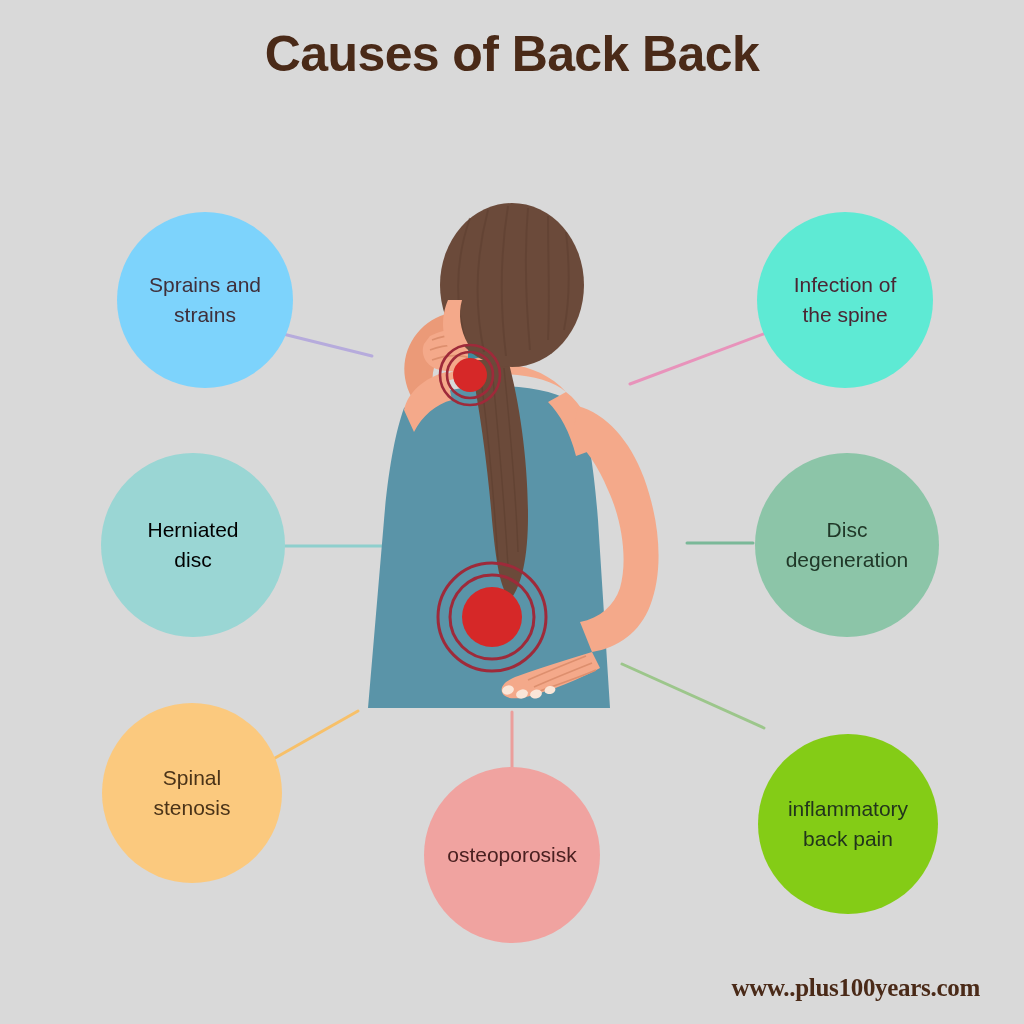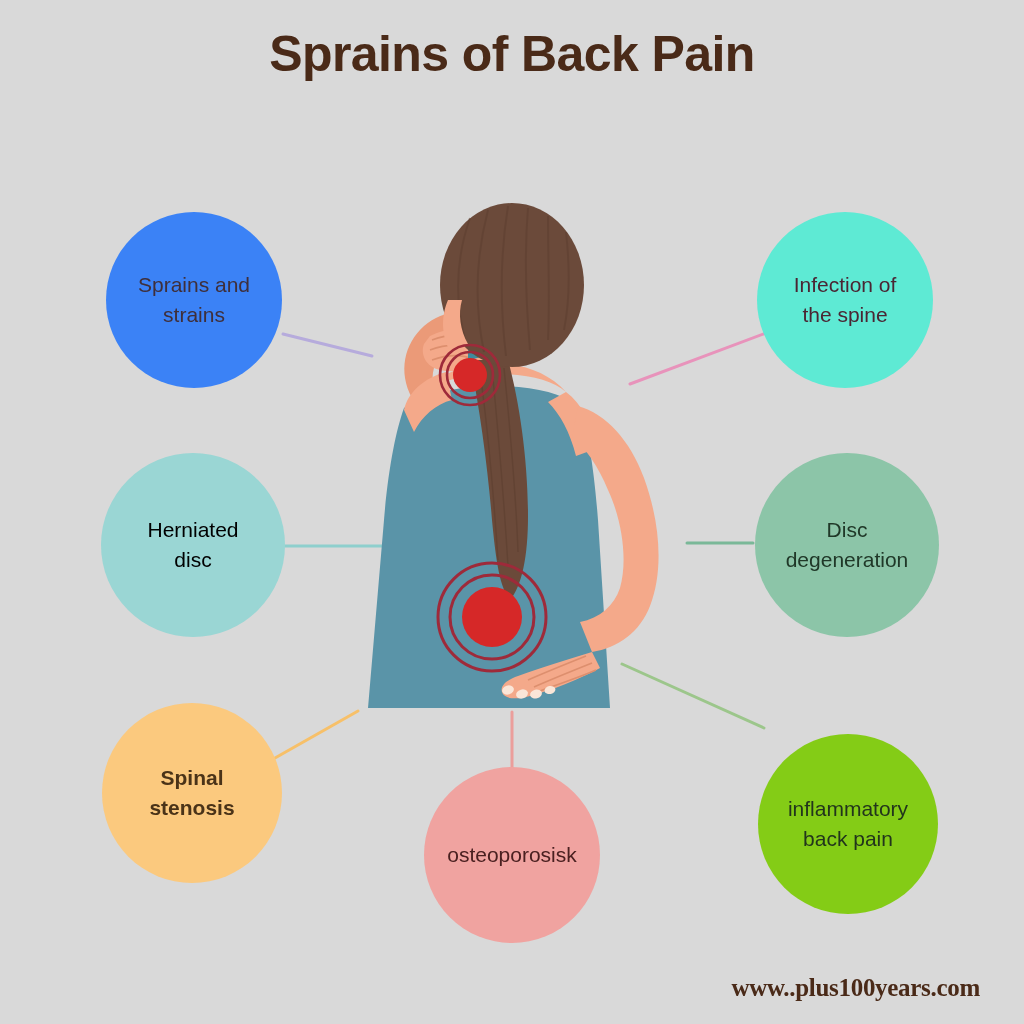--- a/index.html
+++ b/index.html
@@ -82,21 +82,21 @@
     font-weight: bold;
     letter-spacing: -0.3px;
   }
 </style>
 </head>
 <body>
 
 <div id="infographic" style="background: rgb(217, 217, 217);">
 
   <div class="title-block">
-    <span class="title-line" style="color: rgb(74, 42, 24);">Sprains of Back Pain</span>
+    <span class="title-line" style="color: rgb(74, 42, 24);">Causes of Back Back</span>
   </div>
 
   <svg class="connectors" viewBox="0 0 1024 1024">
     <g id="connector-group">
         <line x1="283" y1="334" x2="372" y2="356" stroke="#b6abdc" stroke-width="3" stroke-linecap="round"></line>
         <line x1="766" y1="333" x2="630" y2="384" stroke="#e893bb" stroke-width="3" stroke-linecap="round"></line>
         <line x1="285" y1="546" x2="385" y2="546" stroke="#8ecfcd" stroke-width="3" stroke-linecap="round"></line>
         <line x1="753" y1="543" x2="687" y2="543" stroke="#7ab898" stroke-width="3" stroke-linecap="round"></line>
         <line x1="275" y1="758" x2="358" y2="711" stroke="#f7c069" stroke-width="3" stroke-linecap="round"></line>
         <line x1="512" y1="768" x2="512" y2="712" stroke="#eb9e9b" stroke-width="3" stroke-linecap="round"></line>
@@ -199,38 +199,38 @@
     </g>
 
     <g>
       <circle cx="492" cy="617" r="54" fill="none" stroke="#9e2a3a" stroke-width="3"></circle>
       <circle cx="492" cy="617" r="42" fill="none" stroke="#9e2a3a" stroke-width="3"></circle>
       <circle cx="492" cy="617" r="30" fill="#d62828"></circle>
     </g>
   </svg>
 
   <div id="bubbles-layer">
-      <div class="bubble" style="left: 106px; top: 212px; width: 176px; height: 176px; background: #3b82f6;">
+      <div class="bubble" style="left: 117px; top: 212px; width: 176px; height: 176px; background: #7dd3fc;">
         <span class="bubble-label" style="color: rgb(63, 47, 58);">Sprains and
 strains</span>
       </div>
       <div class="bubble" style="left: 757px; top: 212px; width: 176px; height: 176px; background: #5eead4;">
         <span class="bubble-label" style="color: rgb(74, 37, 51);">Infection of
 the spine</span>
       </div>
       <div class="bubble" style="left: 101px; top: 453px; width: 184px; height: 184px; background: rgb(154, 214, 212);">
         <span class="bubble-label" style="color: #000000;">Herniated
 disc</span>
       </div>
       <div class="bubble" style="left: 755px; top: 453px; width: 184px; height: 184px; background: rgb(140, 197, 168);">
         <span class="bubble-label" style="color: rgb(32, 56, 40);">Disc
 degeneration</span>
       </div>
       <div class="bubble" style="left: 102px; top: 703px; width: 180px; height: 180px; background: rgb(251, 201, 126);">
-        <span class="bubble-label" style="color: rgb(74, 51, 24); font-weight: bold;">Spinal
+        <span class="bubble-label" style="color: rgb(74, 51, 24);">Spinal
 stenosis</span>
       </div>
       <div class="bubble" style="left: 424px; top: 767px; width: 176px; height: 176px; background: rgb(240, 163, 160); text-align: center;">
         <span class="bubble-label" style="color: rgb(74, 32, 32);">osteoporosisk</span>
       </div>
       <div class="bubble" style="left: 758px; top: 734px; width: 180px; height: 180px; background: #84cc16;">
         <span class="bubble-label" style="color: rgb(34, 53, 28);">inflammatory
 back pain</span>
       </div>
     </div>

